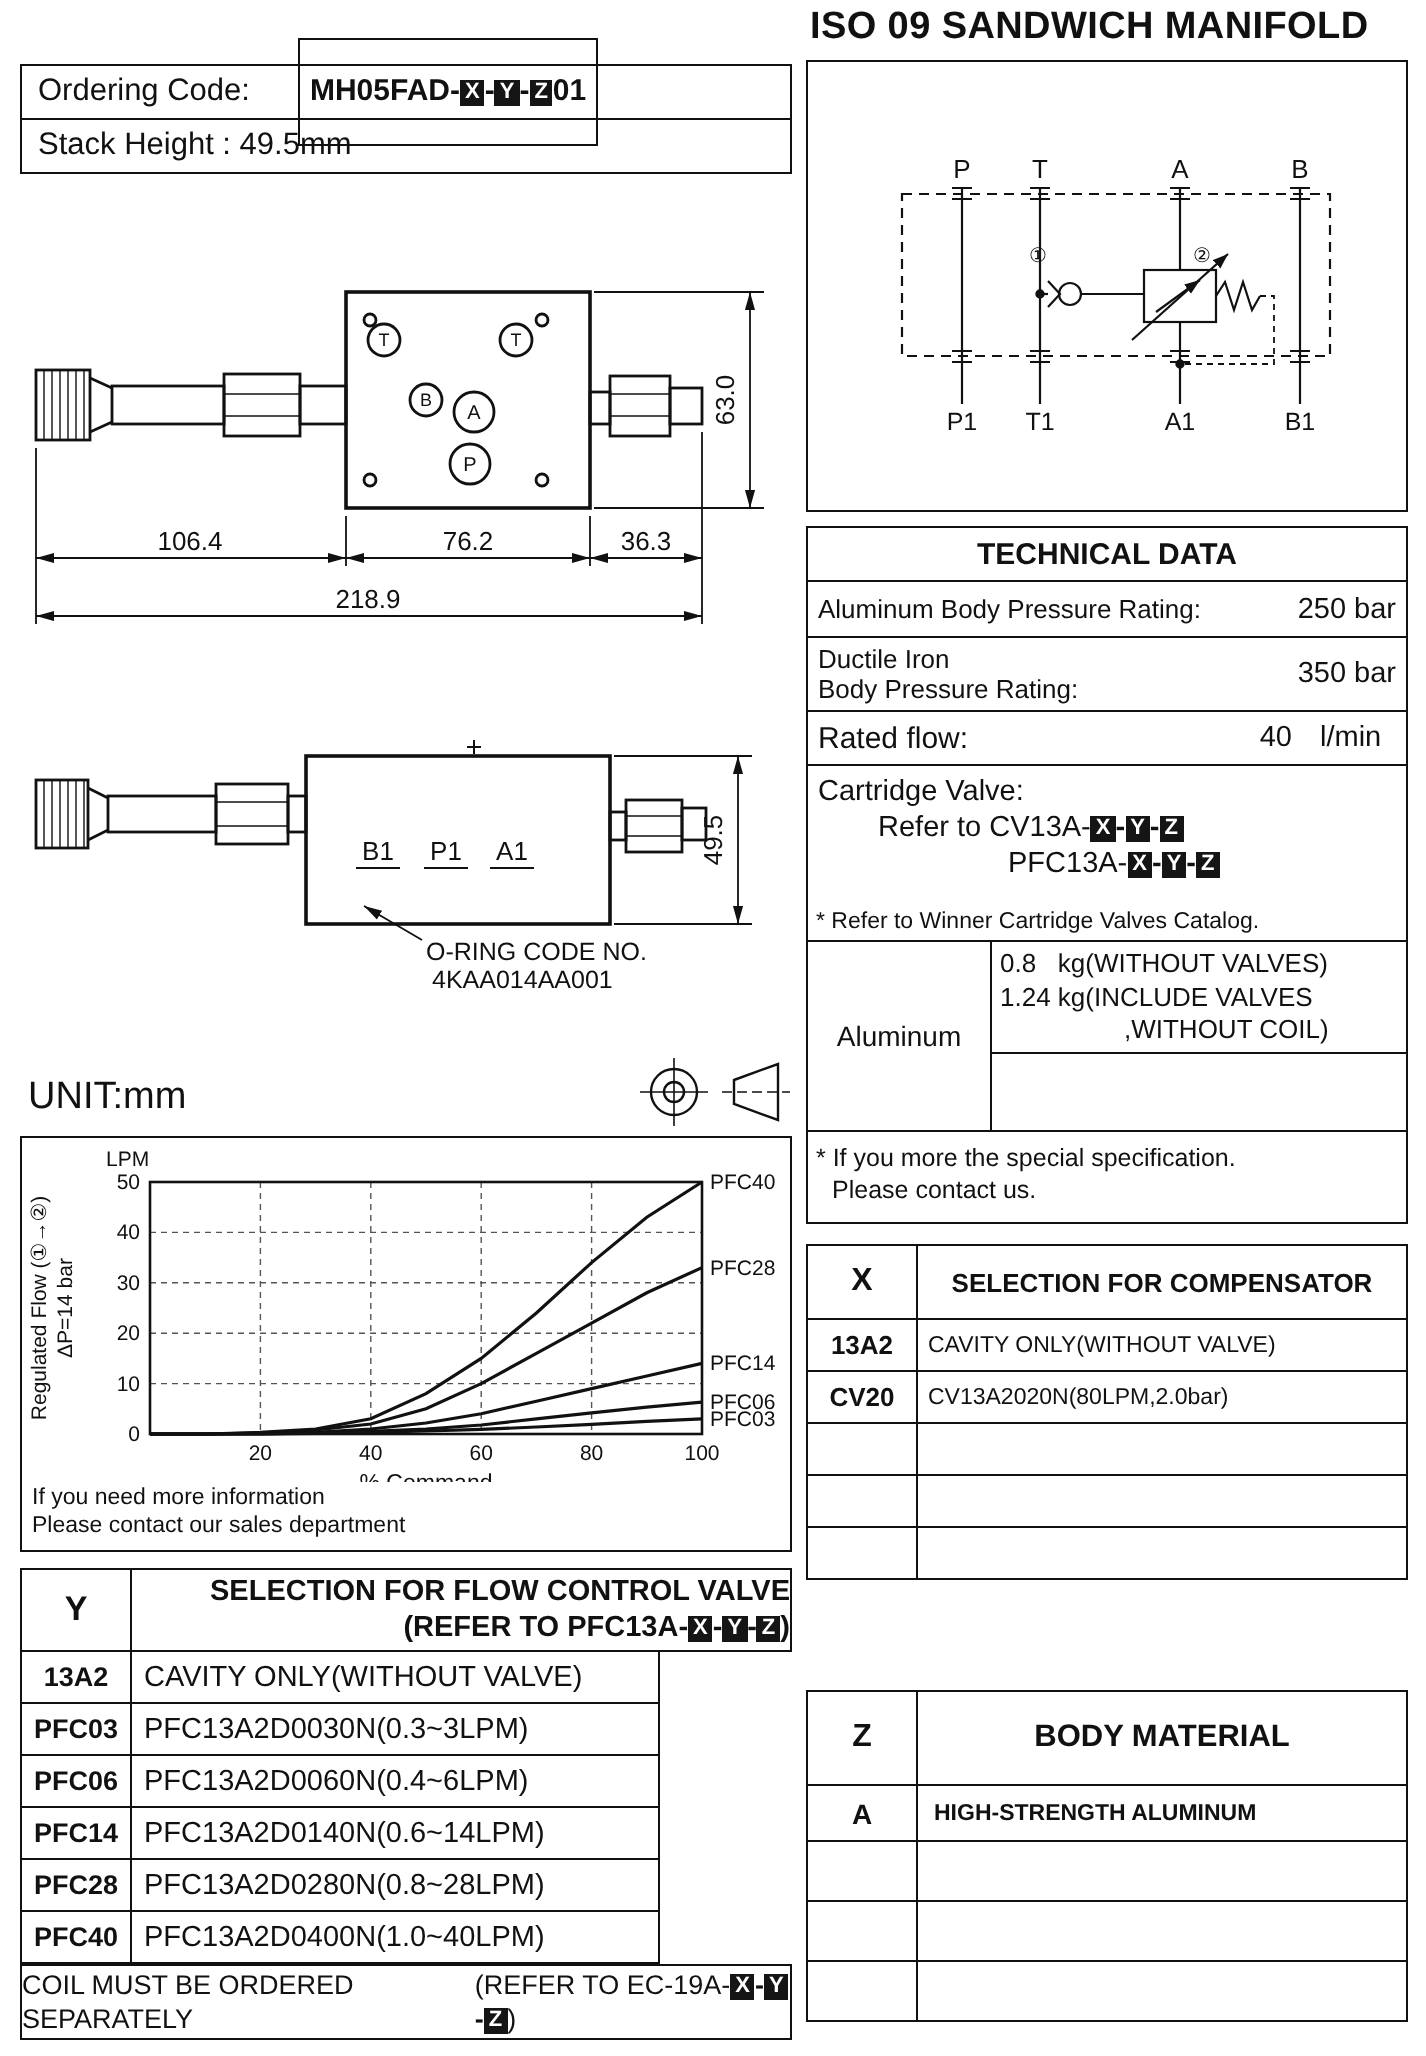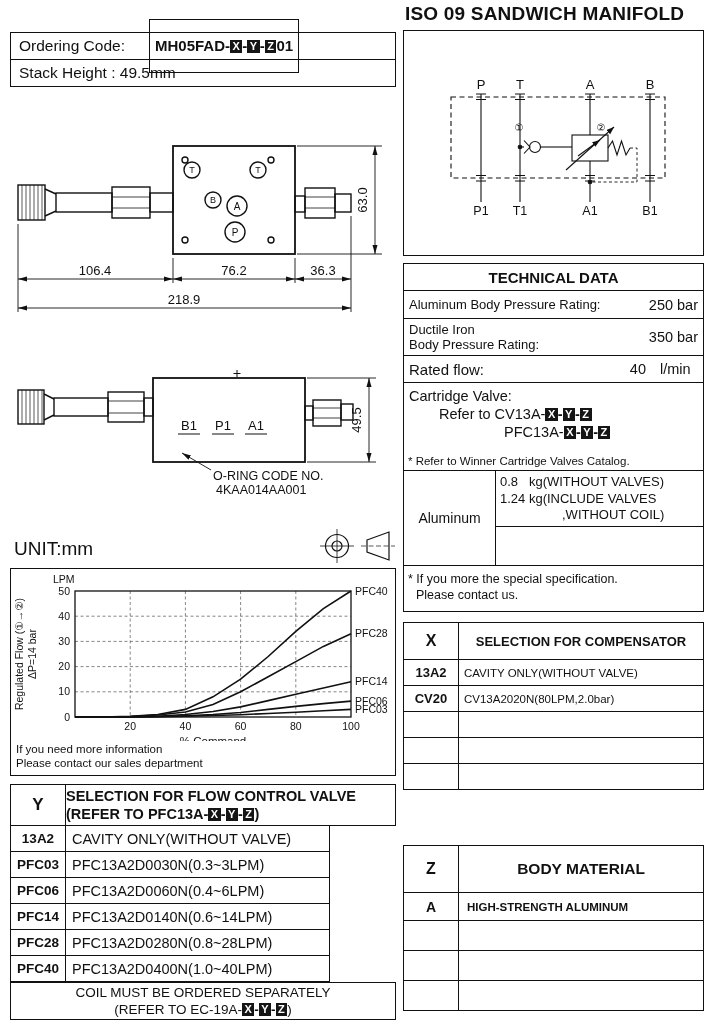--- a/index.html
+++ b/index.html
@@ -49,25 +49,25 @@
   .tick{font-size:10.5px}
   .clabel{font-size:10.5px}
   .alabel{font-size:11.5px}
   .ylab{font-size:10.5px}
   .curve{fill:none;stroke:#111;stroke-width:1.6}
   .fnotes{position:absolute;left:5px;top:174px;font-size:11.5px;line-height:13.5px}
   
   #ytable{left:10px;top:784px;width:386px}
   .ythead{height:42px;border:1.6px solid #111;display:grid;grid-template-columns:55px 1fr}
   .ytkey{border-right:1.3px solid #111;display:flex;align-items:center;justify-content:center;font-weight:700;font-size:17px}
-  .yttitle{display:flex;flex-direction:column;align-items:flex-start;justify-content:center;font-weight:700;font-size:14.5px;line-height:18px}
+  .yttitle{display:flex;flex-direction:column;align-items:flex-end;justify-content:center;font-weight:700;font-size:14.5px;line-height:18px}
   .ytrow{width:320px;height:26px;border:1.3px solid #111;border-top:none;display:grid;grid-template-columns:55px 1fr}
   .ytcode{border-right:1.3px solid #111;display:flex;align-items:center;justify-content:center;font-weight:700;font-size:13.5px}
   .ytdesc{display:flex;align-items:center;padding-left:6px;font-size:14.5px}
-  .ytfoot{width:386px;height:38px;border:1.6px solid #111;display:flex;flex-direction:column;align-items:center;justify-content:center;font-size:13.5px;line-height:17px}
+  .ytfoot{width:386px;height:38px;border:1.6px solid #111;display:flex;flex-direction:row;align-items:center;justify-content:center;font-size:13.5px;line-height:17px}
   
   .seltable{width:301px}
   .xthead{border:1.6px solid #111;display:grid;grid-template-columns:55px 1fr}
   .xtkey{border-right:1.3px solid #111;display:flex;align-items:center;justify-content:center;font-weight:700;font-size:16px}
   .xttitle{display:flex;align-items:center;justify-content:center;font-weight:700;font-size:13px;text-align:center}
   .xtrow{border:1.3px solid #111;border-top:none;display:grid;grid-template-columns:55px 1fr}
   .xtcode{border-right:1.3px solid #111;display:flex;align-items:center;justify-content:center;font-weight:700;font-size:13px}
   .xtdesc{display:flex;align-items:center;padding-left:5px;font-size:11.5px}
   #xtable{left:403px;top:622px}
   #xtable .xthead{height:38px}

